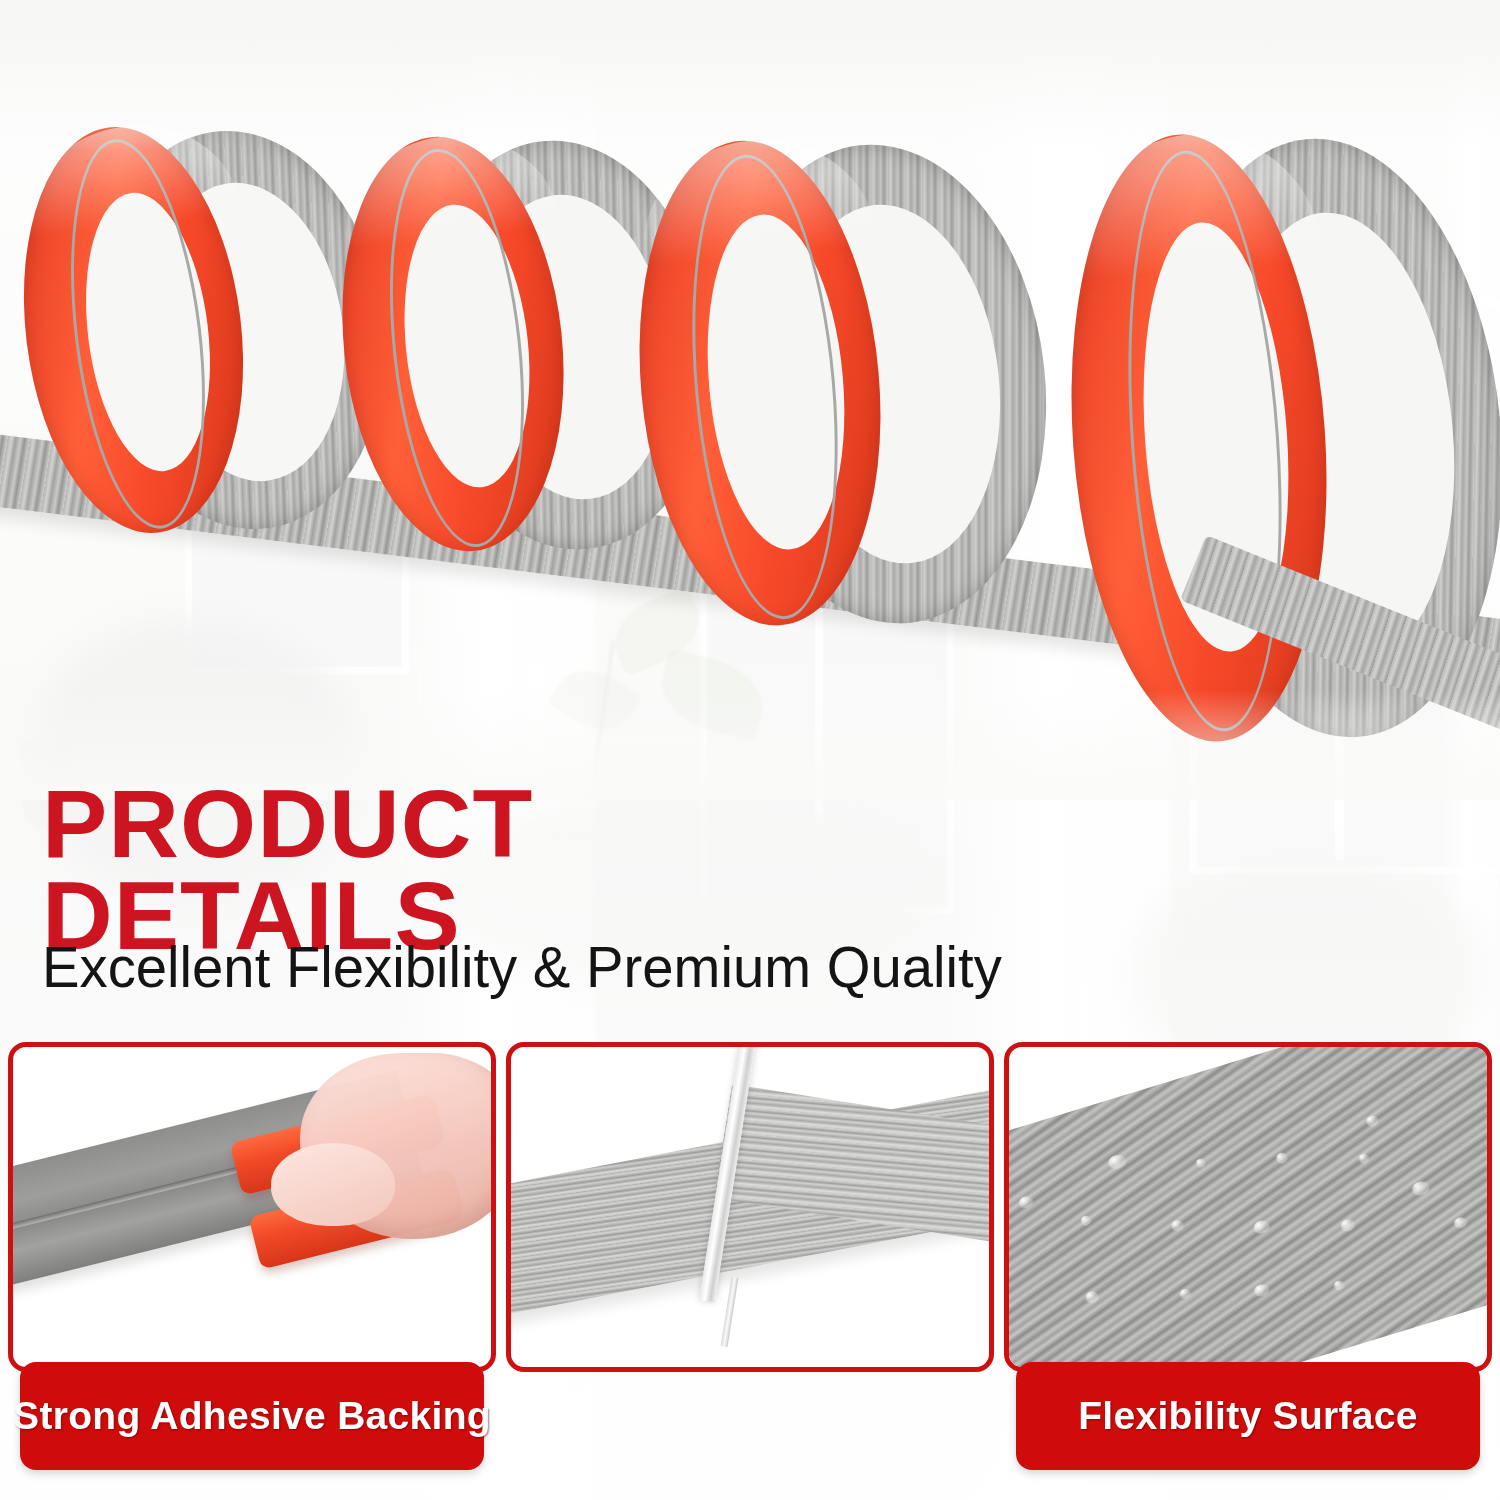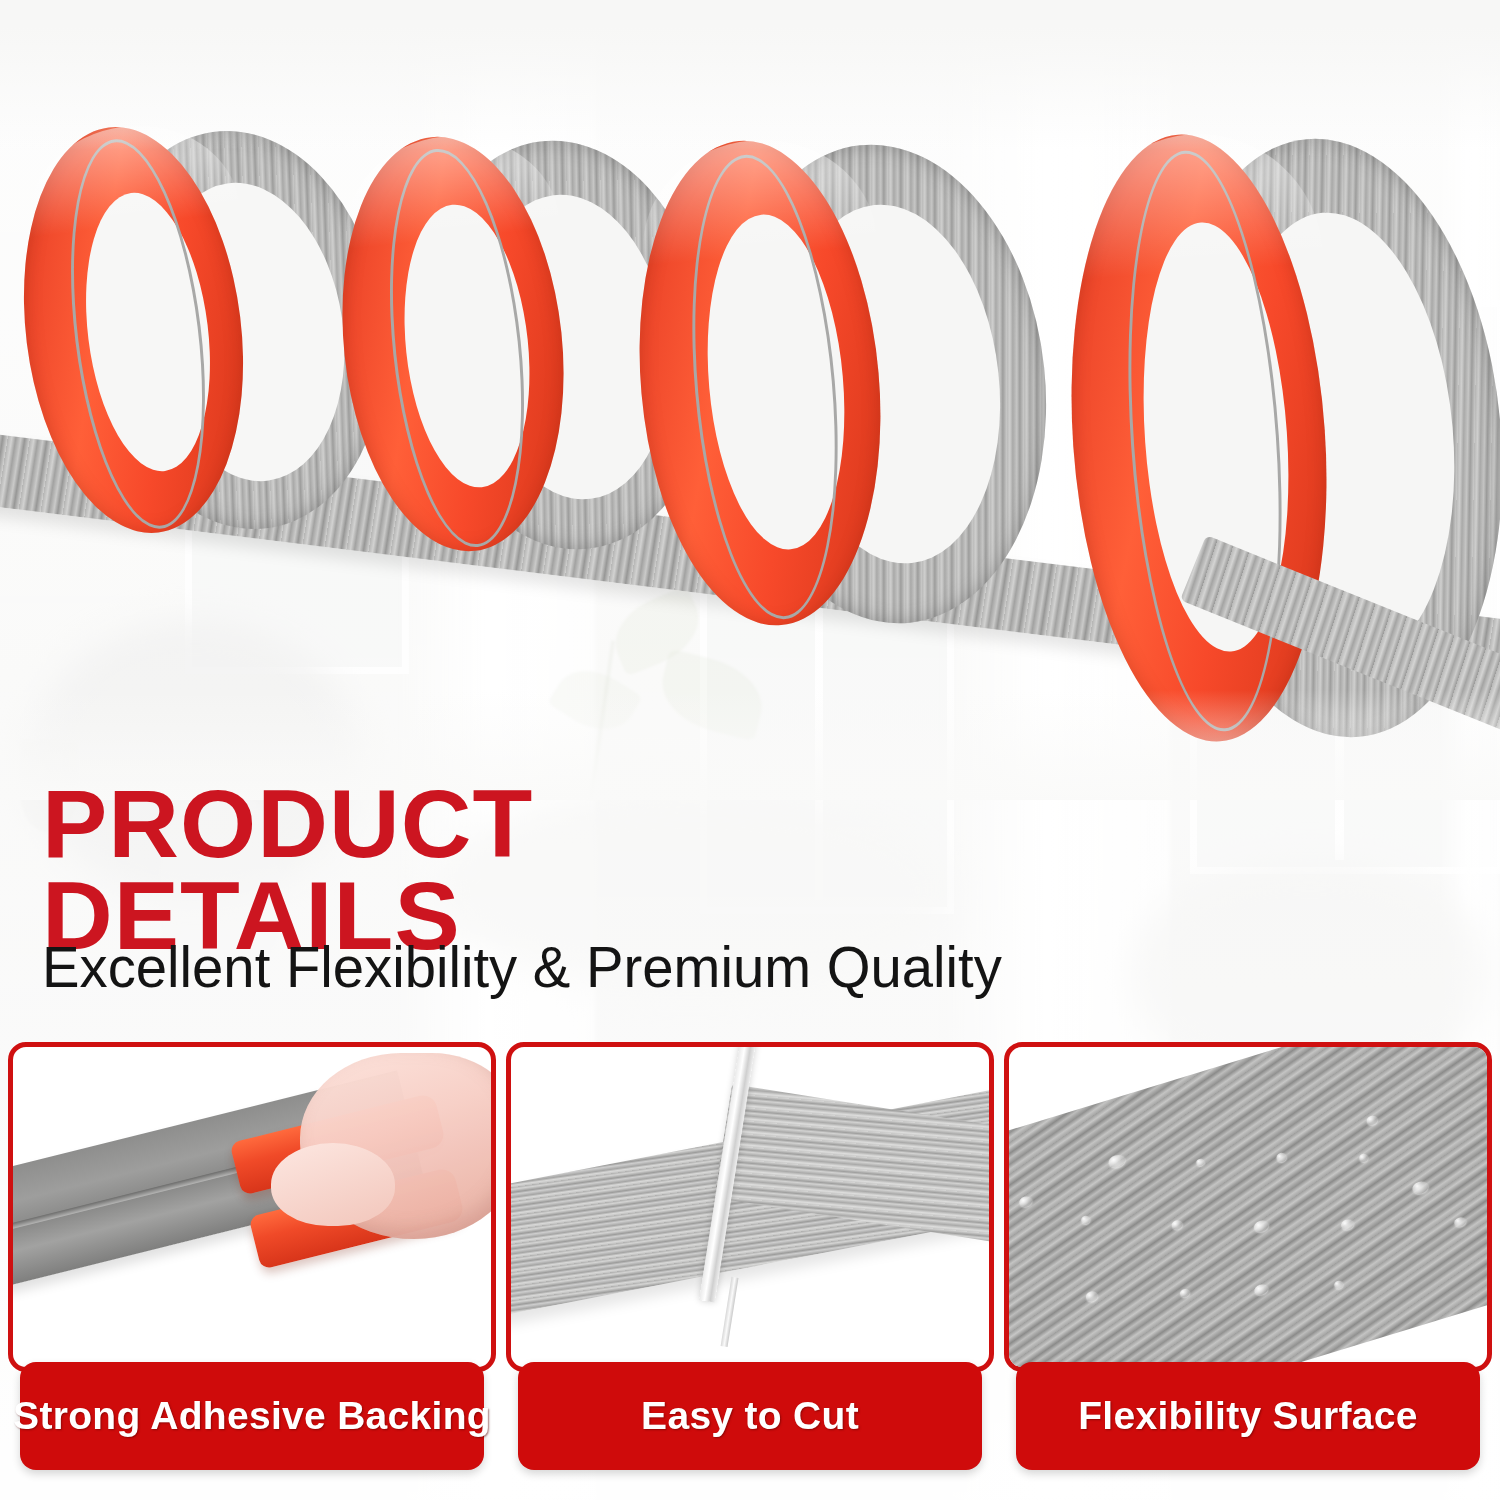--- a/index.html
+++ b/index.html
@@ -298,23 +298,20 @@
         <span class="cap-txt">Strong Adhesive Backing</span>
       </div>
     </div>
 
     <div class="panel">
       <div class="panel-photo">
         <div class="p2-strip"></div>
         <div class="p2-strip2"></div>
         <div class="p2-blade"></div>
         <div class="p2-blade-tip"></div>
-      </div>
-      <div class="cap">
-        <span class="cap-txt">Easy to Cut</span>
       </div>
     </div>
 
     <div class="panel">
       <div class="panel-photo">
         <div class="p3-strip">
           <div class="drop" style="left:12%;top:22%;width:13px;height:10px;"></div>
           <div class="drop" style="left:21%;top:34%;width:9px;height:8px;"></div>
           <div class="drop" style="left:28%;top:18%;width:17px;height:12px;"></div>
           <div class="drop" style="left:35%;top:44%;width:11px;height:9px;"></div>

